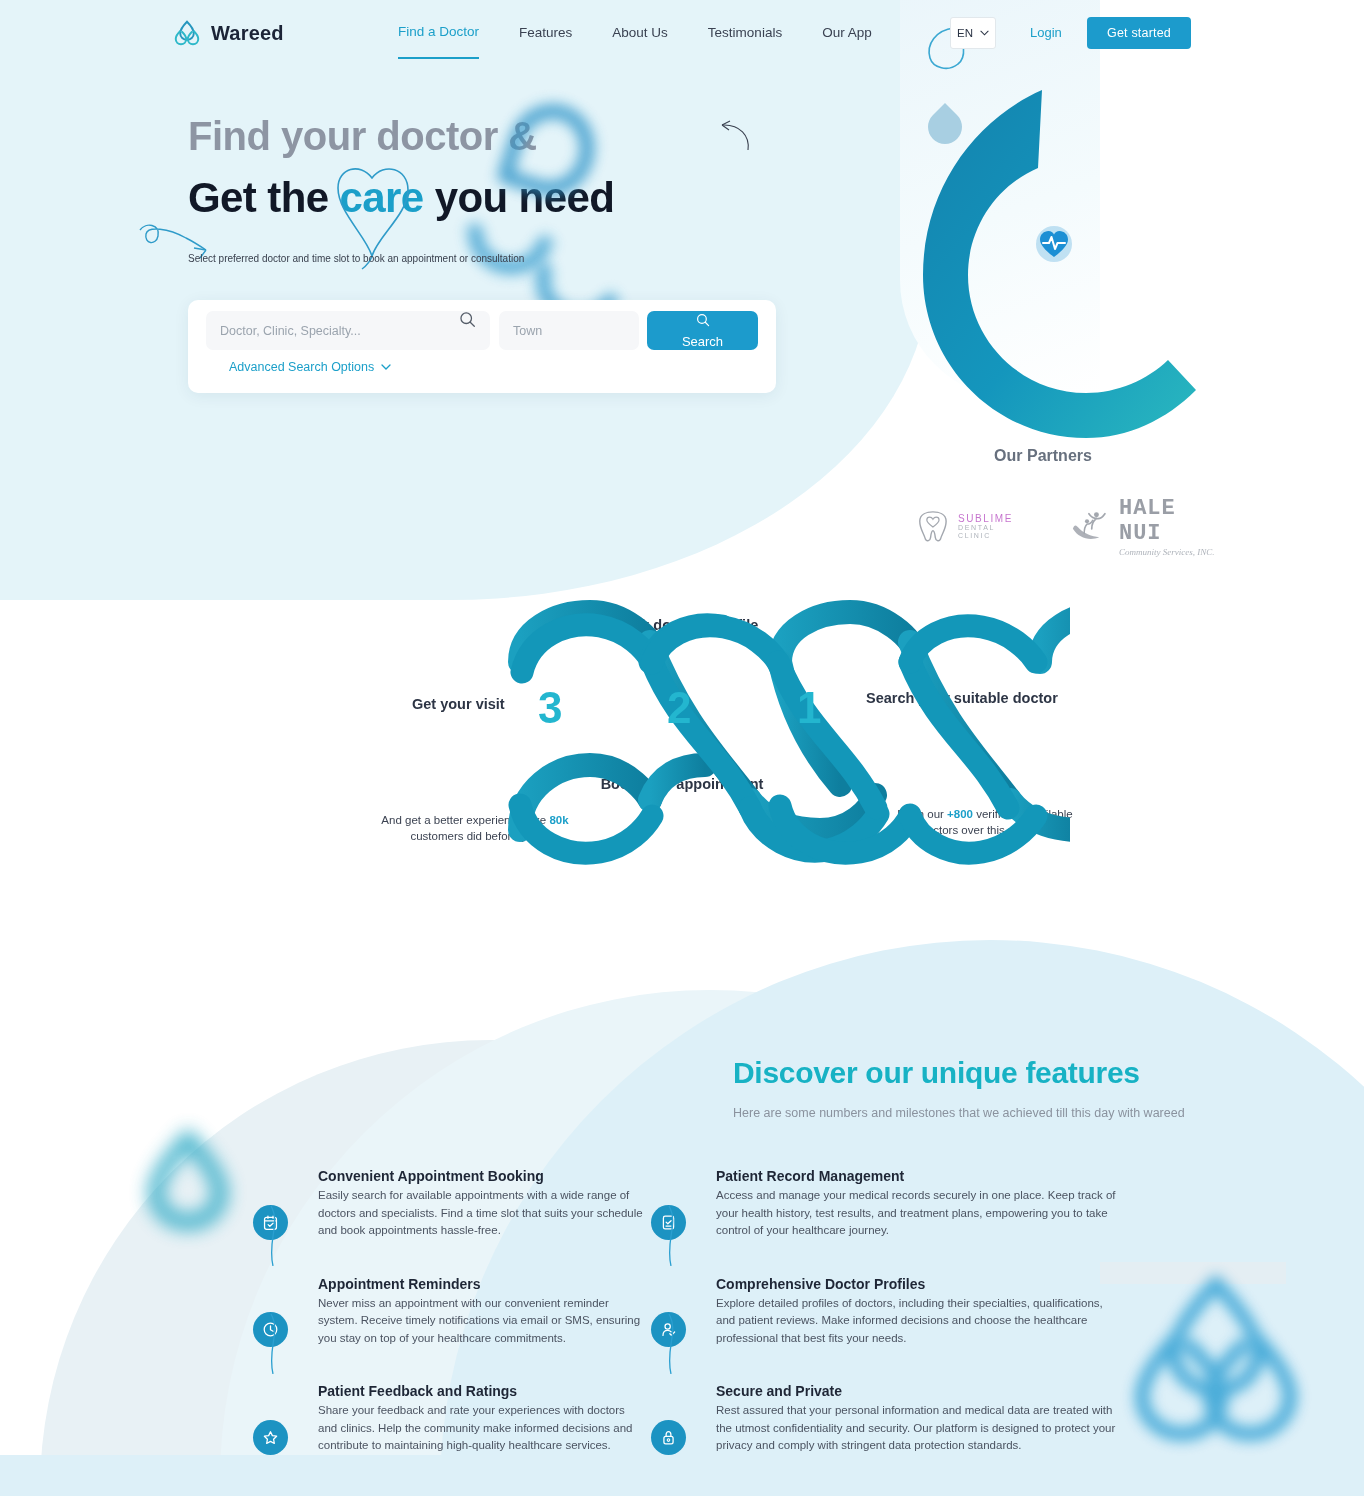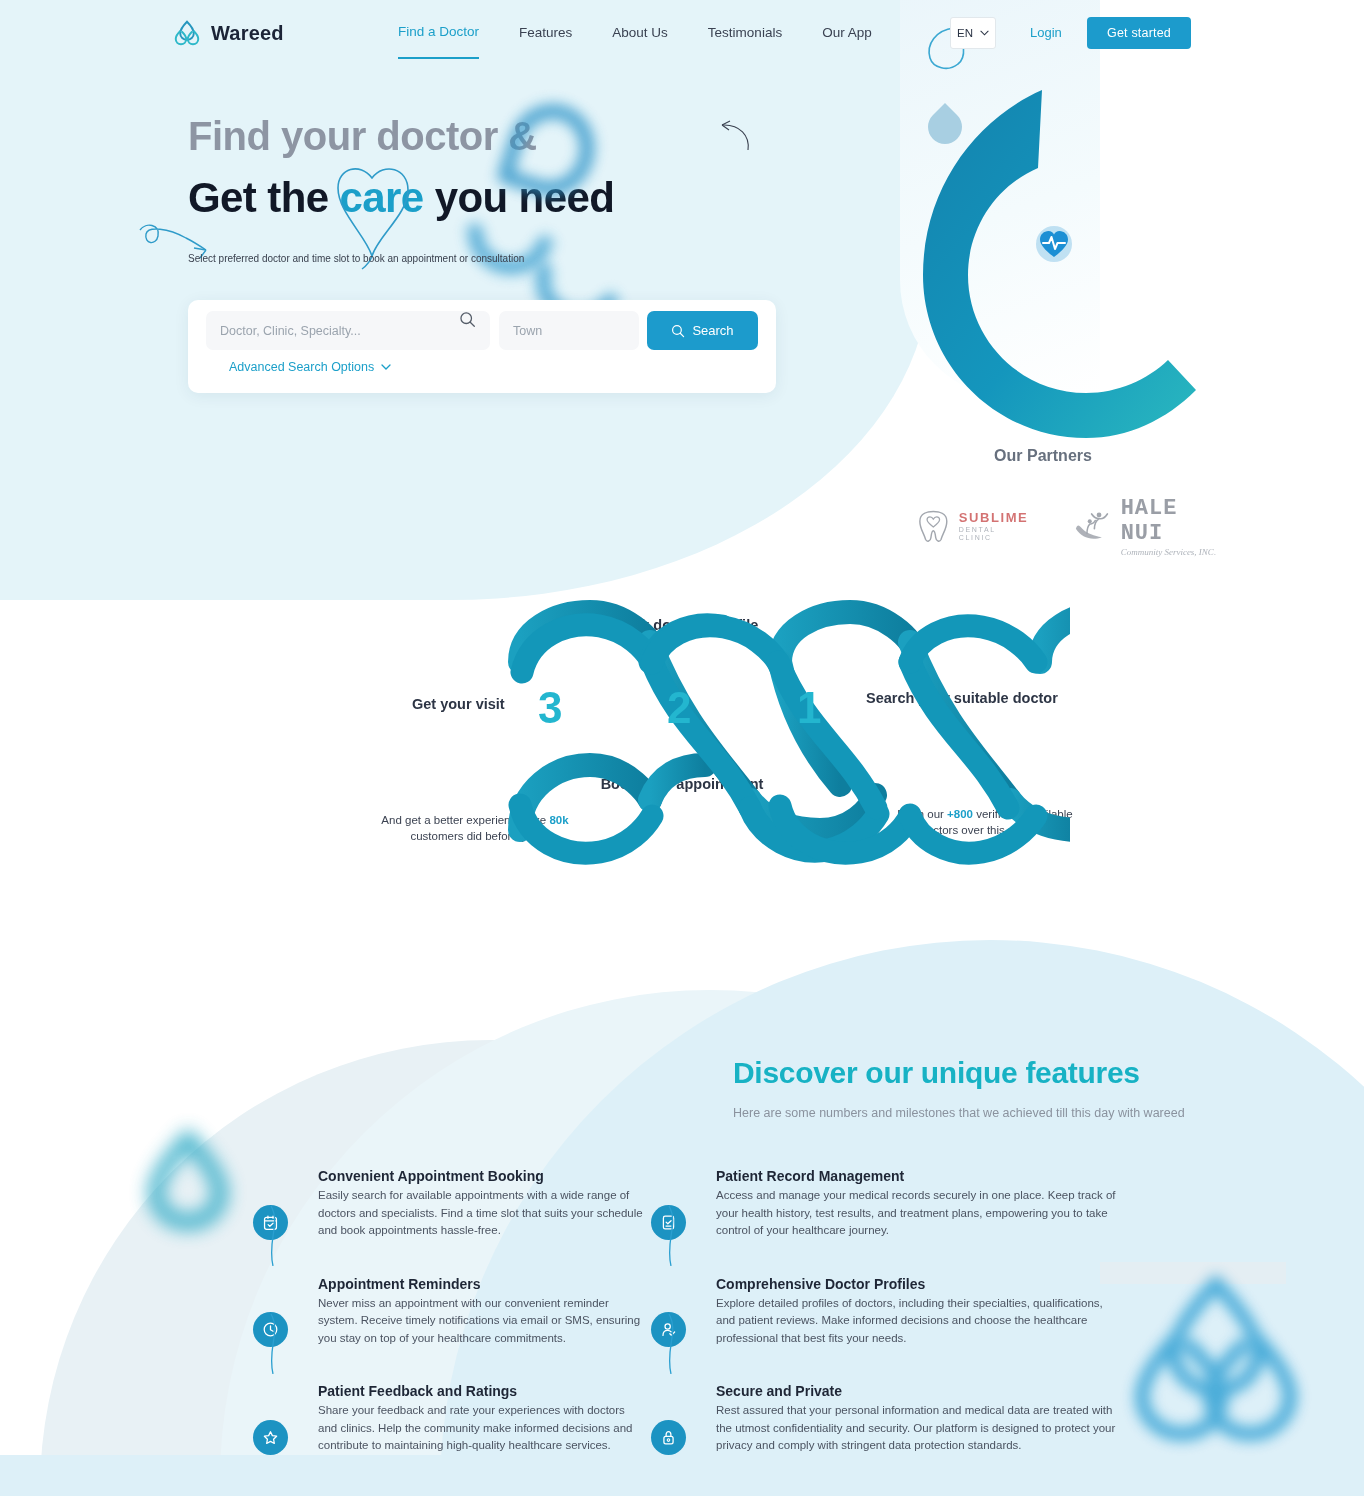--- a/index.html
+++ b/index.html
@@ -275,20 +275,21 @@
     color: #fff;
     border: none;
     border-radius: 7px;
     display: flex;
     align-items: center;
     justify-content: center;
     gap: 7px;
     font-size: 13px;
     font-family: "Liberation Sans", sans-serif;
     cursor: pointer;
+    flex-direction: column;
   }
   .adv {
     position: absolute;
     left: 41px; top: 60px;
     display: flex;
     align-items: center;
     gap: 7px;
     font-size: 12.5px;
     color: #1b9fc9;
     cursor: pointer;
@@ -331,21 +332,21 @@
     left: 900px; top: 496px;
     width: 310px;
     display: flex;
     align-items: center;
     justify-content: center;
     gap: 44px;
     z-index: 12;
   }
   .partner { display: flex; align-items: center; gap: 8px; opacity: 0.62; }
   .partner-text { display: flex; flex-direction: column; line-height: 1.15; }
-  .p-name { font-size: 13px; font-weight: 700; color: #b91c1c; letter-spacing: 1.6px; }
+  .p-name { font-size: 10px; font-weight: 400; color: #a21caf; letter-spacing: 1.6px; }
   .p-sub { font-size: 7px; color: #7b838f; letter-spacing: 1.7px; }
   .p-name2 { font-size: 22px; font-weight: 700; color: #5d6470; font-family: Liberation Mono, monospace; letter-spacing: 1px; }
   .p-sub2 { font-size: 9px; color: #7b838f; font-style: italic; font-family: "Liberation Serif", serif; }
 
   
   .steps { position: absolute; left: 0; top: 600px; width: 1364px; height: 280px; z-index: 10; }
   .step-top-label {
     position: absolute; left: 0; top: 17px; width: 1364px;
     text-align: center; font-size: 14.5px; font-weight: 700; color: #2d3545;
   }

